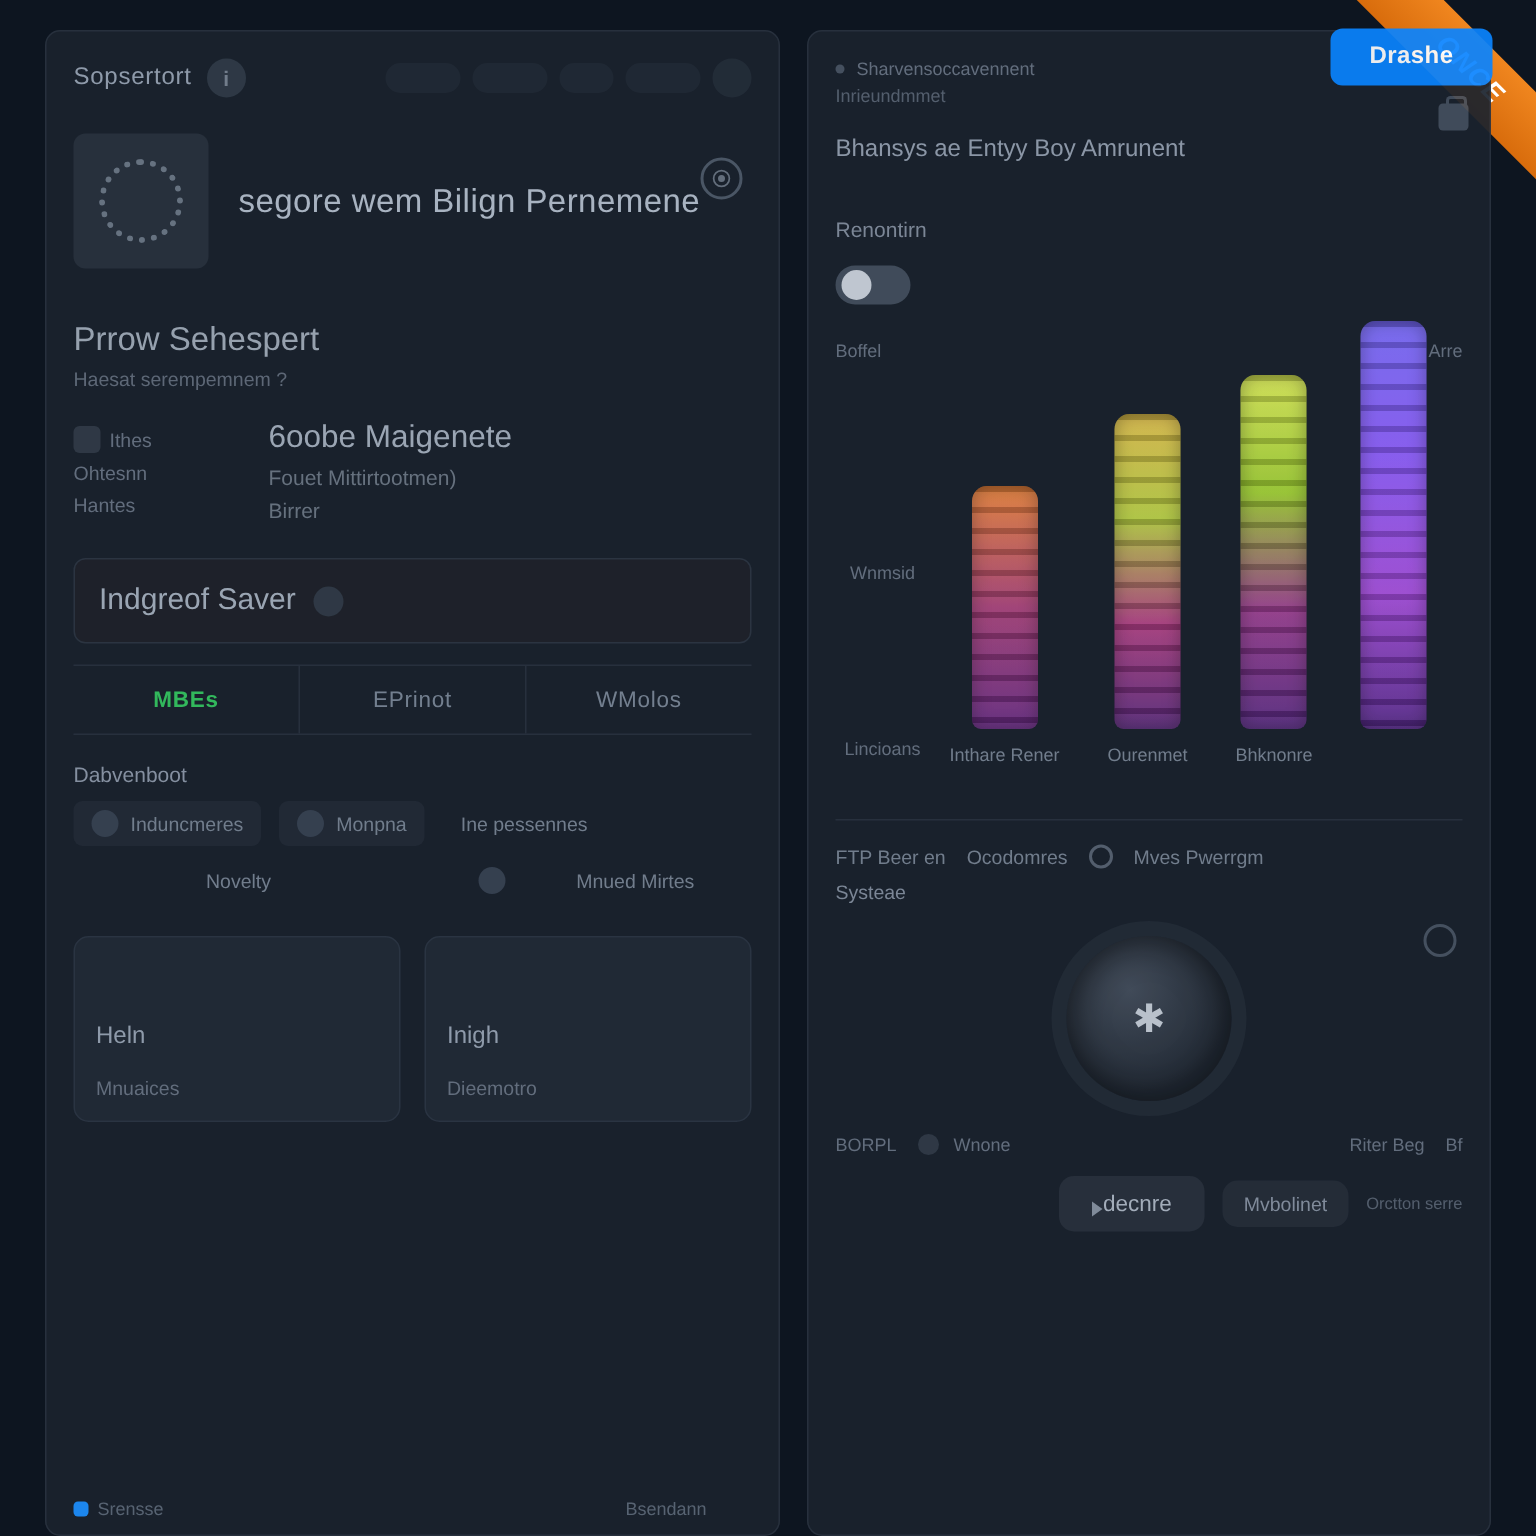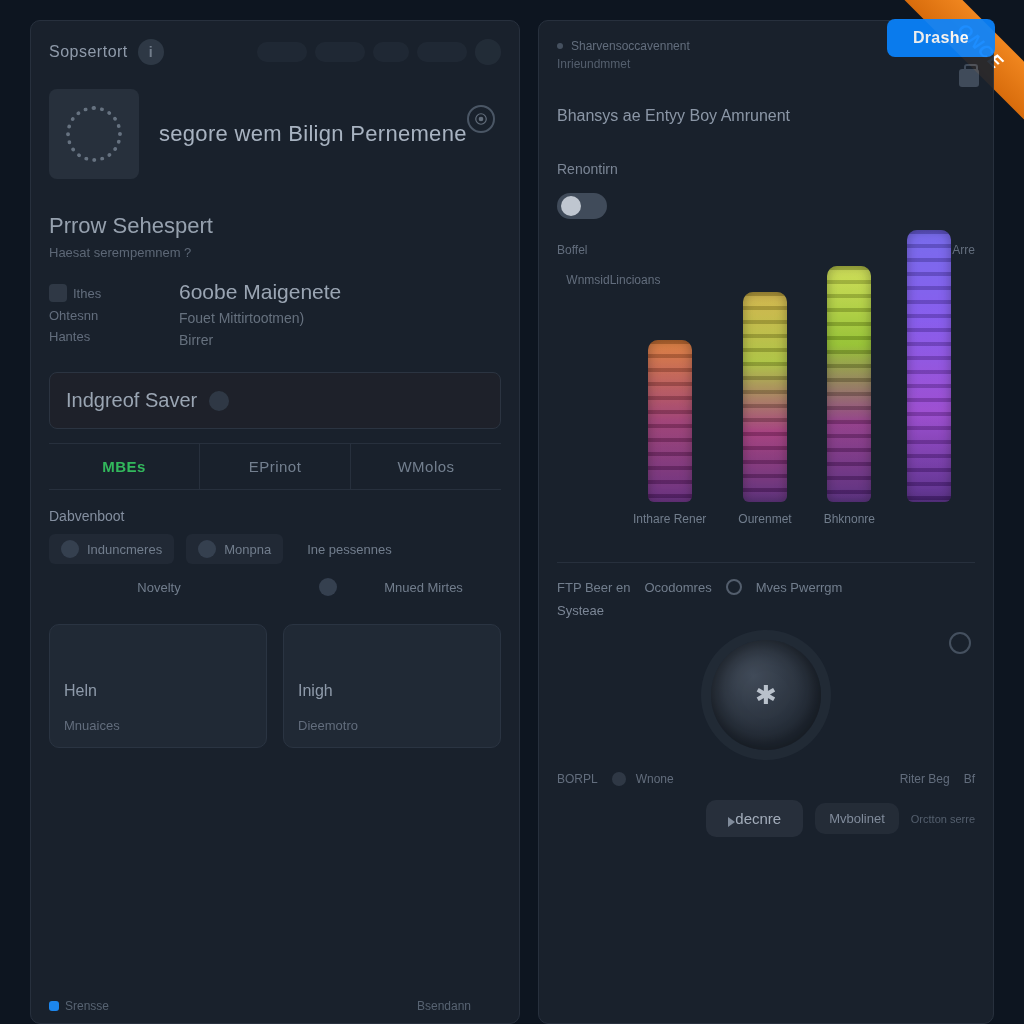--- a/index.html
+++ b/index.html
@@ -220,21 +220,21 @@
     content:""; position:absolute; top:-5px; left:5px;
     width:10px;height:5px; border:2px solid #45505f; border-bottom:none;
     border-radius:3px 3px 0 0;
   }
 
   .r-smallhead {
     display:flex; align-items:center; gap:8px;
     font-size:12px; color:#6a7585; margin-bottom:4px;
   }
   .r-smallhead .dot4 {width:6px;height:6px;border-radius:50%;background:#4a5665;}
-  .r-sub { font-size:12px; color:#5a6574; margin-bottom:18px; }
+  .r-sub { font-size:12px; color:#5a6574; margin-bottom:2px; }
   .r-title {
     color:#96a2b2; font-size:16px; margin-top:18px; margin-bottom:22px;
   }
 
   .r-section-label {
     color:#8590a0; font-size:14px; margin:14px 0 10px;
     display:flex; align-items:center; gap:8px;
   }
 
   
@@ -269,21 +269,21 @@
     font-size:12px; color:#6a7585;
   }
   .chart {
     position:relative; height:300px;
     display:flex; align-items:flex-end; justify-content:space-around;
     padding:10px 8px 36px 60px;
     border-bottom:1px solid #2a3340;
   }
   .ylabels {
     position:absolute; left:6px; top:10px; bottom:40px;
-    display:flex; flex-direction:row; justify-content:space-between;
+    display:flex; flex-direction:column; justify-content:space-between;
     font-size:12px; color:#6a7585;text-align:center;
   }
   .bar-col { display:flex; flex-direction:column; align-items:center; gap:10px; }
   .bar {
     width:44px; border-radius:10px 10px 6px 6px;
     position:relative; overflow:hidden;
     box-shadow: inset 0 0 12px rgba(0,0,0,.35);
   }
   .bar .stripes {
     position:absolute; inset:0;

